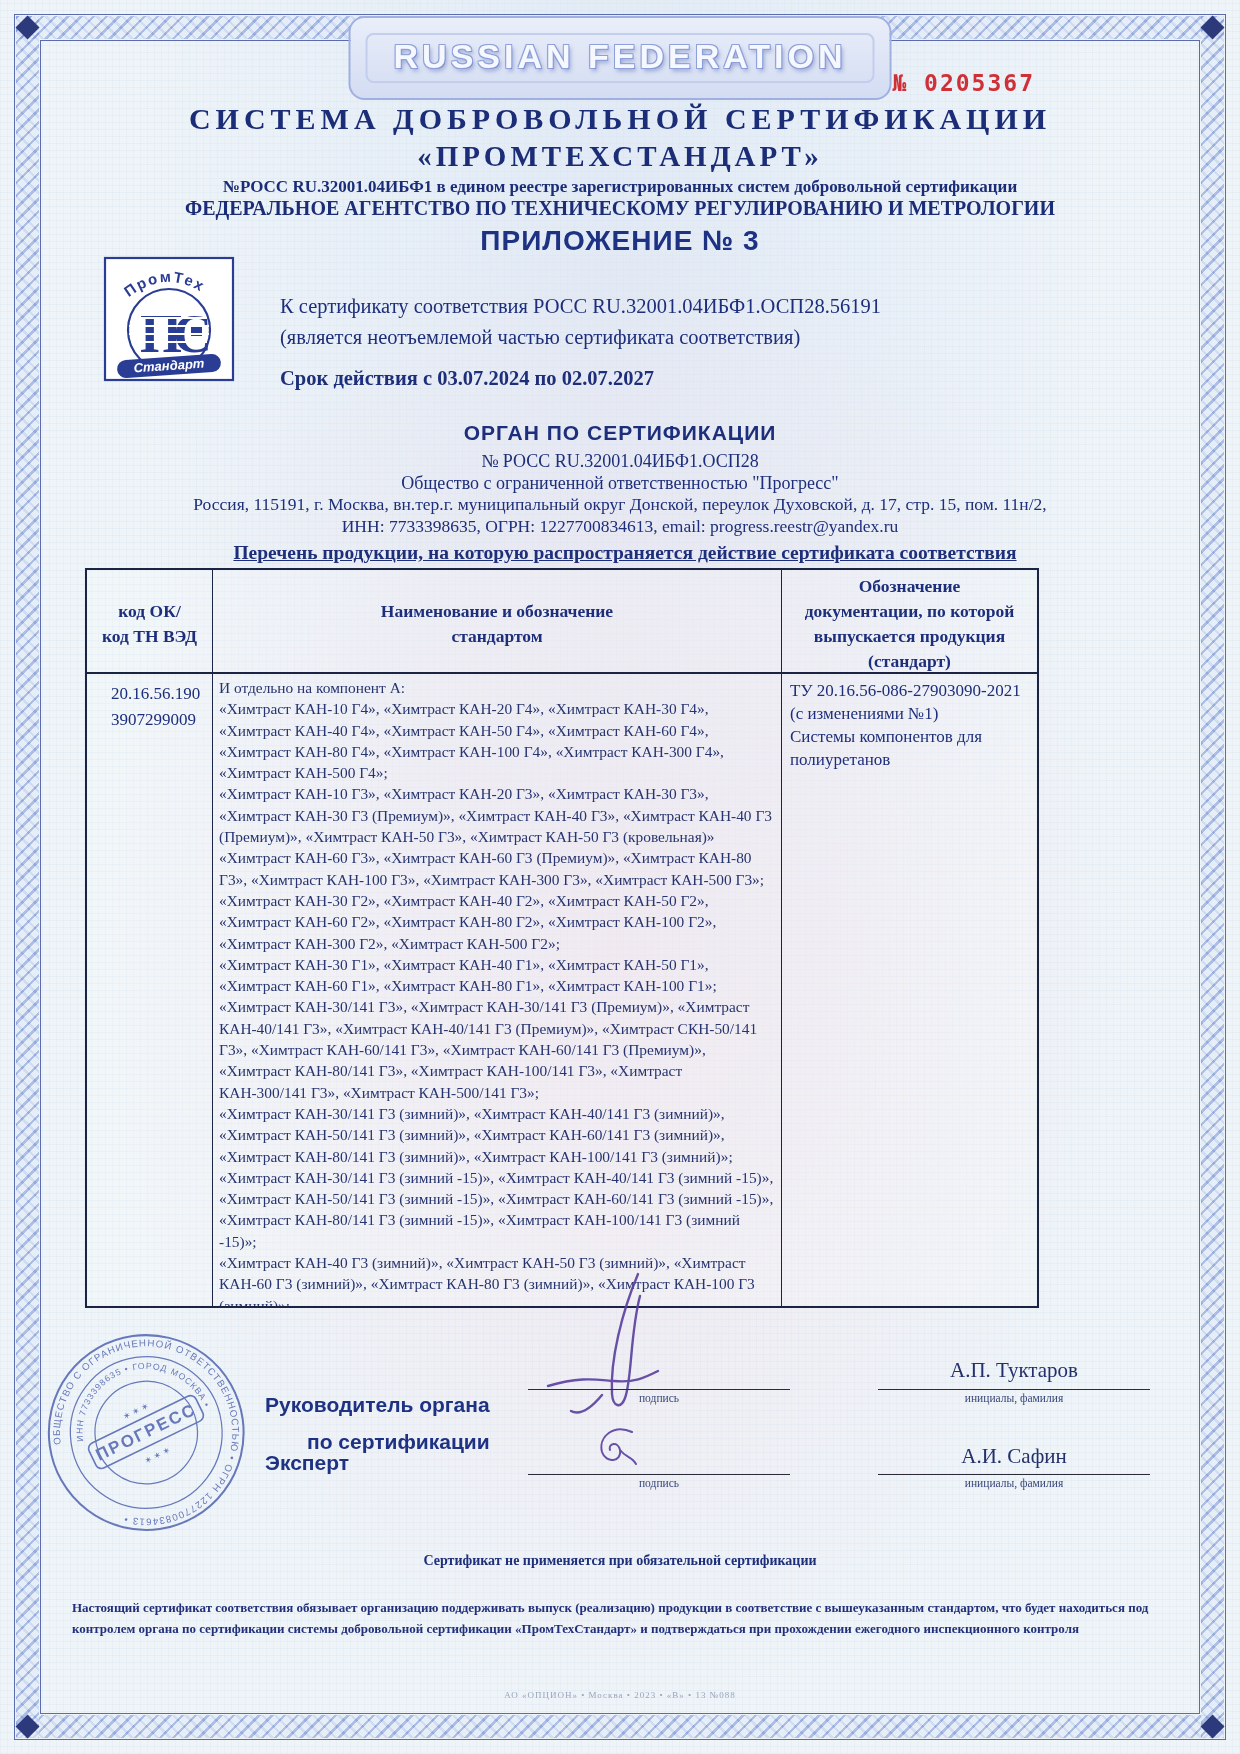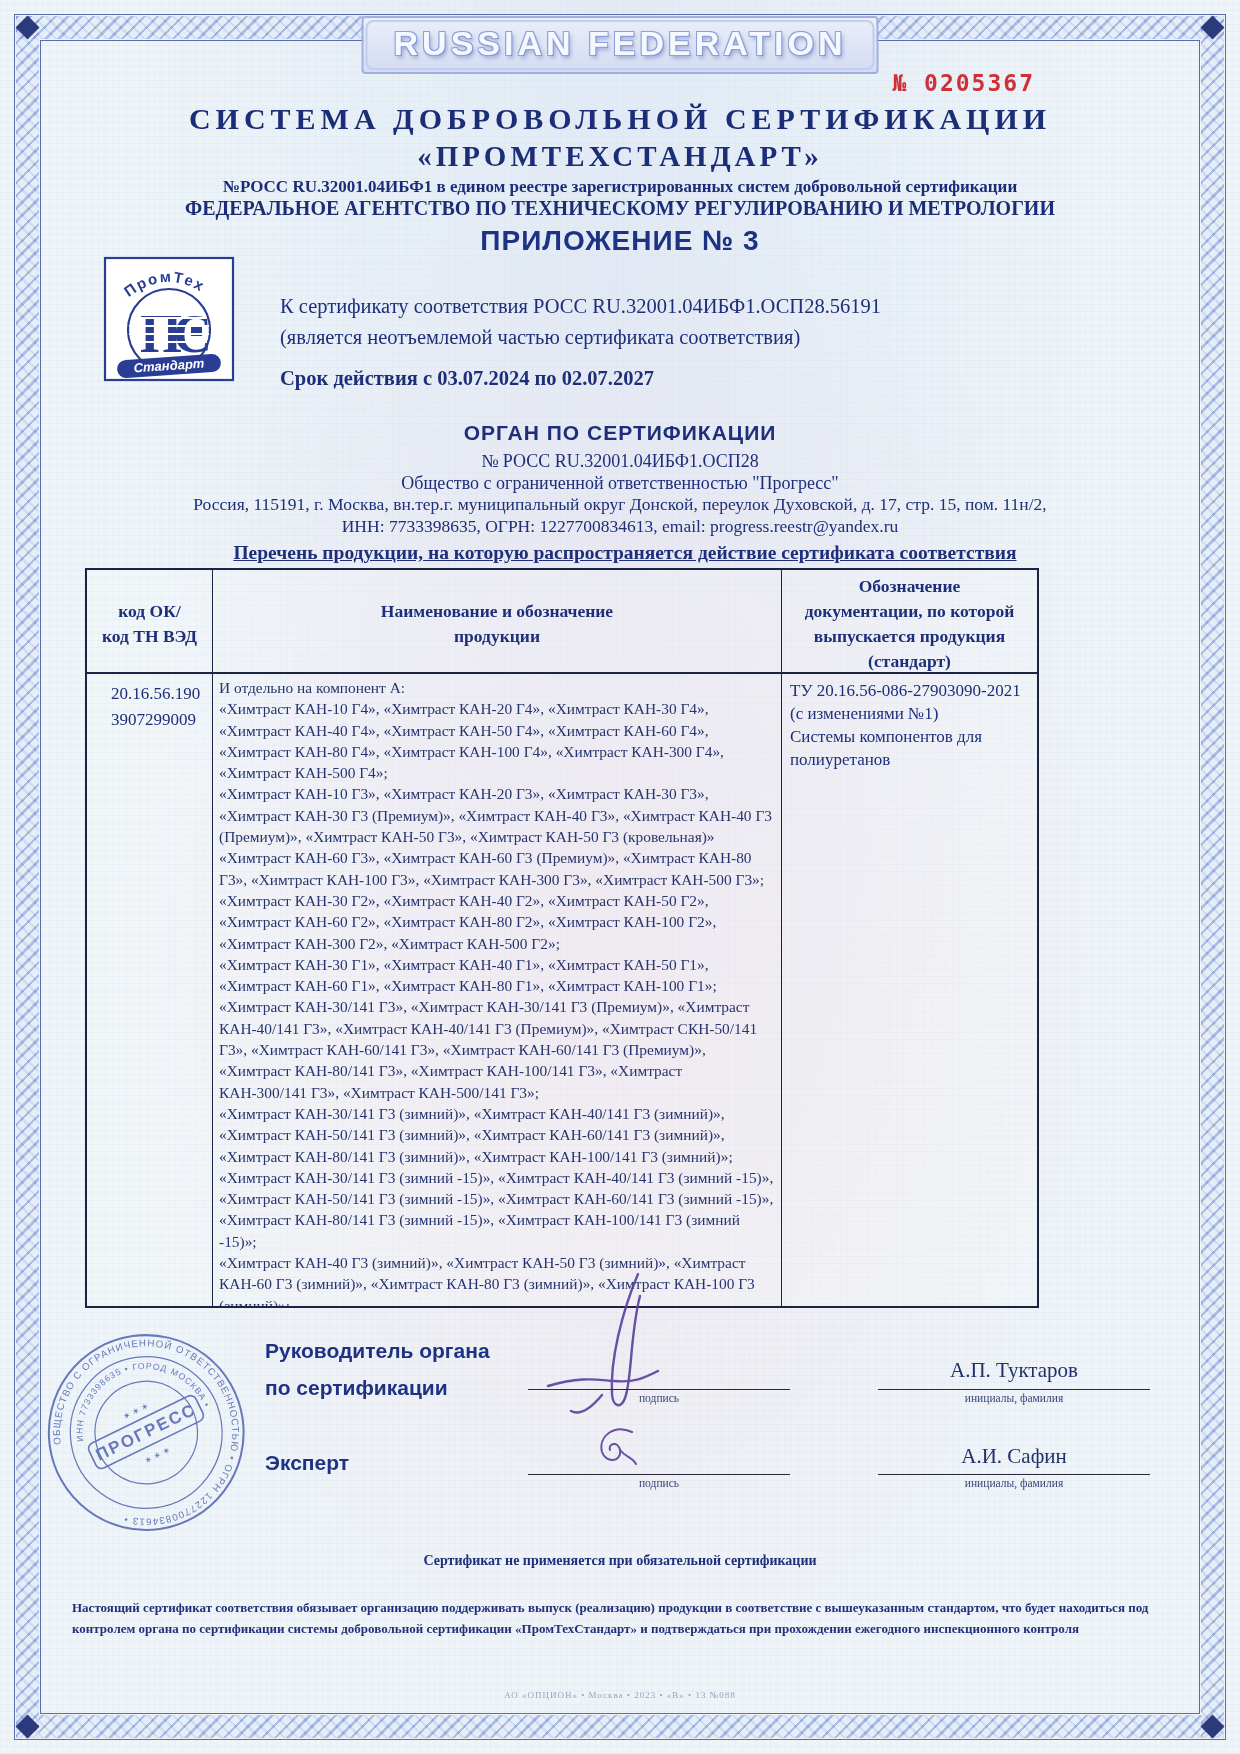--- a/index.html
+++ b/index.html
@@ -30,22 +30,22 @@
   .strip.bottom { left:16px; right:16px; bottom:16px; height:23px; }
   .strip.left   { top:16px; bottom:16px; left:16px;   width:23px; }
   .strip.right  { top:16px; bottom:16px; right:16px;  width:23px; }
   .corner { position:absolute; width:17px; height:17px; background:#2c3a7c; transform:rotate(45deg); }
   .corner.tl { left:19px;  top:19px; }    .corner.tr { right:19px; top:19px; }
   .corner.bl { left:19px;  bottom:19px; } .corner.br { right:19px; bottom:19px; }
 
   
   .banner {
     position:absolute; top:16px; left:50%; transform:translateX(-50%);
-    border:2px solid #9fb0e0; border-radius:4px; background:linear-gradient(#e9eef9,#d3dcf2);
-    padding:2px; z-index:3;
+    border:2px solid #9fb0e0; border-radius:16px; background:linear-gradient(#e9eef9,#d3dcf2);
+    padding:15px; z-index:3;
   }
   .banner-inner {
     border:2px solid #c3cded; border-radius:8px; padding:2px 26px 5px 26px;
     font-family:"Liberation Sans", sans-serif; font-weight:bold;
     font-size:34px; letter-spacing:4px; color:#f6f8ff;
     text-shadow:-1px -1px 0 #8fa0da, 1px -1px 0 #8fa0da, -1px 1px 0 #8fa0da,
                  1px 1px 0 #7d90d2, 2px 3px 4px rgba(90,110,180,.55);
   }
   .serial {
     position:absolute; top:70px; right:205px; z-index:3;
@@ -85,21 +85,21 @@
   .codes-cell { text-align:center; font-size:17px; line-height:1.5; padding-top:7px !important; }
   .prod-cell { font-size:15.4px; line-height:21.3px; color:#26346f; padding:3px 7px 3px 6px !important; }
   .prod-cell p { margin:0; }
   .doc-cell { font-size:17px; line-height:23px; padding:5px 8px !important; }
   .doc-cell p { margin:0; }
 
   
   .stamp { position:absolute; left:44px; top:1330px; opacity:.82; z-index:1; transform:rotate(-8deg); }
   .sig-role { position:absolute; left:265px; font-family:"Liberation Sans", sans-serif;
     font-size:21px; font-weight:bold; color:#1e3283; line-height:37px; z-index:2; }
-  .role1 { top:1332px; }
+  .role1 { top:1386px;text-align:right; }
   .role2 { top:1444px; }
   .sig-line { position:absolute; border-top:1.5px solid #2a2a3a; z-index:2; }
   .line-sign1 { left:528px; top:1389px; width:262px; }
   .line-name1 { left:878px; top:1389px; width:272px; }
   .line-sign2 { left:528px; top:1474px; width:262px; }
   .line-name2 { left:878px; top:1474px; width:272px; }
   .sig-caption { position:absolute; font-size:11.5px; color:#3a4778; text-align:center; z-index:2; }
   .cap-sign1 { left:528px; top:1392px; width:262px; }
   .cap-name1 { left:878px; top:1392px; width:272px; }
   .cap-sign2 { left:528px; top:1477px; width:262px; }
@@ -184,21 +184,21 @@
   <div class="center products-heading">Перечень продукции, на которую распространяется действие сертификата соответствия</div>
 
   <div class="cert-table">
     <div class="t-row t-head">
       <div class="cell">
         <div>код ОК/</div>
         <div>код ТН ВЭД</div>
       </div>
       <div class="cell mid">
         <div>Наименование и обозначение</div>
-        <div>продукции</div>
+        <div>стандартом</div>
       </div>
       <div class="cell">
         <div>Обозначение</div>
         <div>документации, по которой</div>
         <div>выпускается продукция</div>
         <div>(стандарт)</div>
       </div>
     </div>
     <div class="t-row t-body">
       <div class="cell codes-cell">

